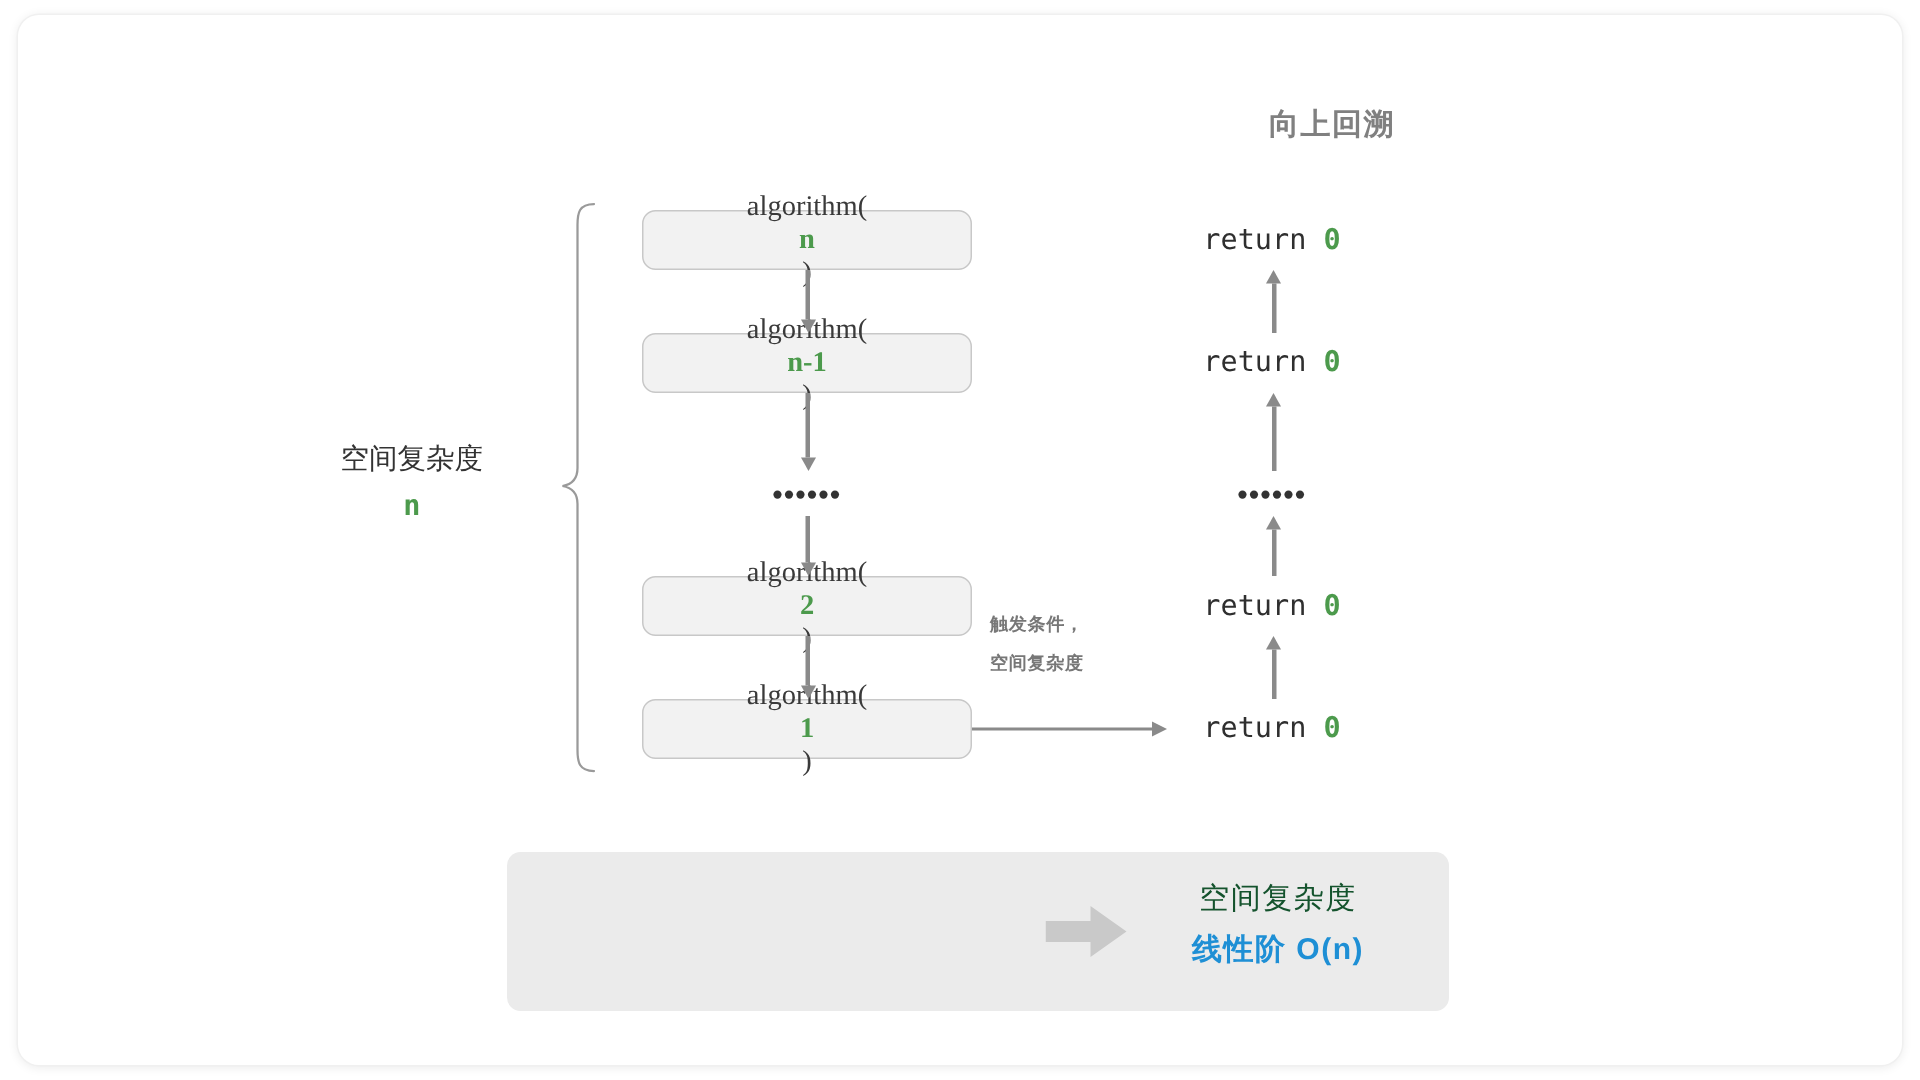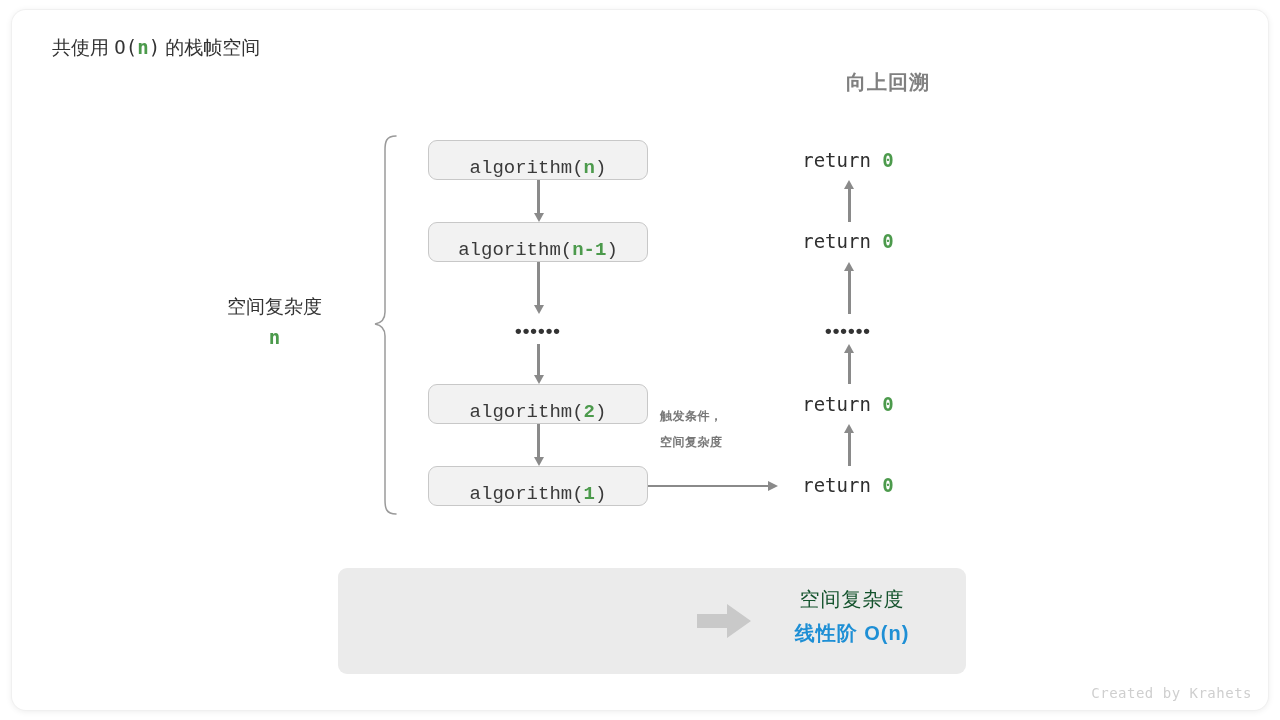--- a/index.html
+++ b/index.html
@@ -43,26 +43,27 @@
   .call-box {
     position: absolute;
     left: 416px;
     width: 220px;
     height: 40px;
     box-sizing: border-box;
     background: #f2f2f2;
     border: 1.6px solid #c8c8c8;
     border-radius: 9px;
     display: flex;
-    align-items: flex-end;
+    align-items: center;
     justify-content: center;
-    font-family: Liberation Mono, monospace;
+    font-family: Liberation Serif, serif;
     font-size: 19px;
     color: #3a3a3a;
     letter-spacing: 0px;
+    flex-direction: column;
   }
   .call-box .arg {
     color: #4c9a4c;
     font-weight: bold;
   }
   #box-row-0 { top: 130px; }
   #box-row-1 { top: 212px; }
   #box-row-2 { top: 374px; }
   #box-row-3 { top: 456px; }
 
@@ -387,30 +388,28 @@
     </div>
 
     <div id="trigger-note">
       <div>触发条件，</div>
       <div>空间复杂度</div>
     </div>
 
     <div id="summary-panel"></div>
 
     <div id="summary-text">
-      <div><span>共使用 </span><span class="mono">O(</span><span class="v">n</span><span class="mono">)</span><span> 的栈帧空间</span></div>
     </div>
 
     <div id="panel-arrow-icon">
       <svg width="56" height="38" viewBox="0 0 56 38" xmlns="http://www.w3.org/2000/svg">
         <path d="M0 12 L30 12 L30 2 L54 19 L30 36 L30 26 L0 26 Z" fill="#c9c9c9"></path>
       </svg>
     </div>
 
     <div id="result-block">
       <div id="result-title">空间复杂度</div>
       <div id="result-value"><span>线性阶 </span><span class="bigO">O(n)</span></div>
     </div>
 
-    <div id="credit">Created by Krahets</div>
 
   </div>
 </div>
 
 </body></html>

